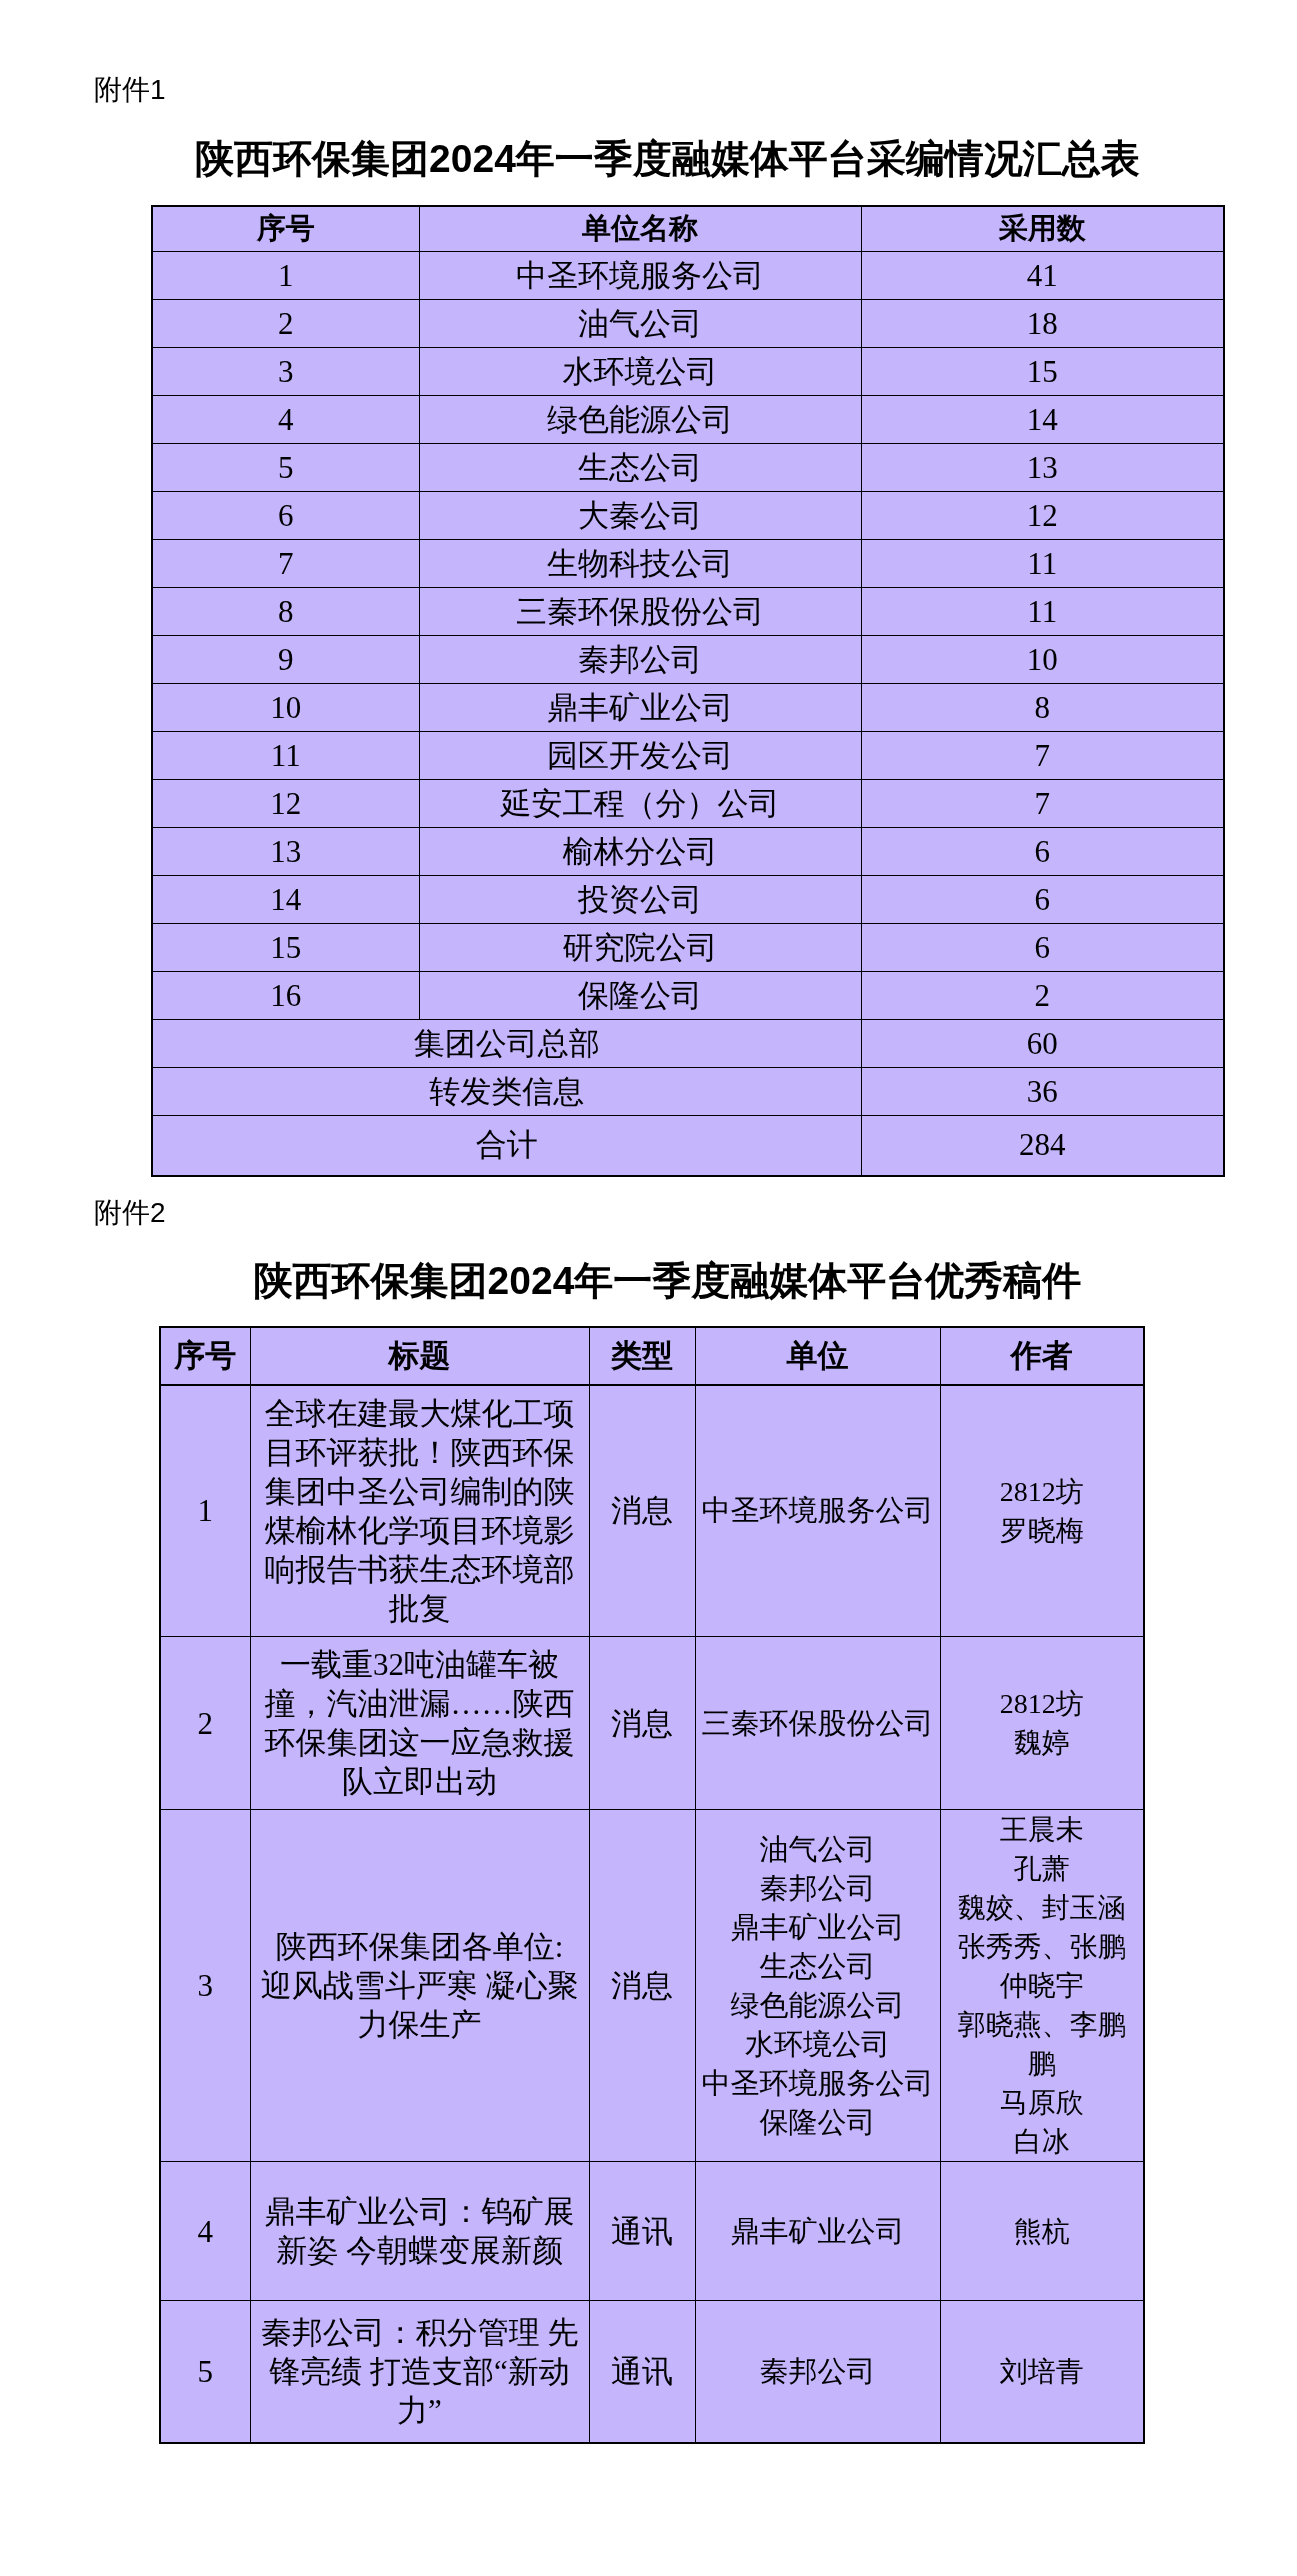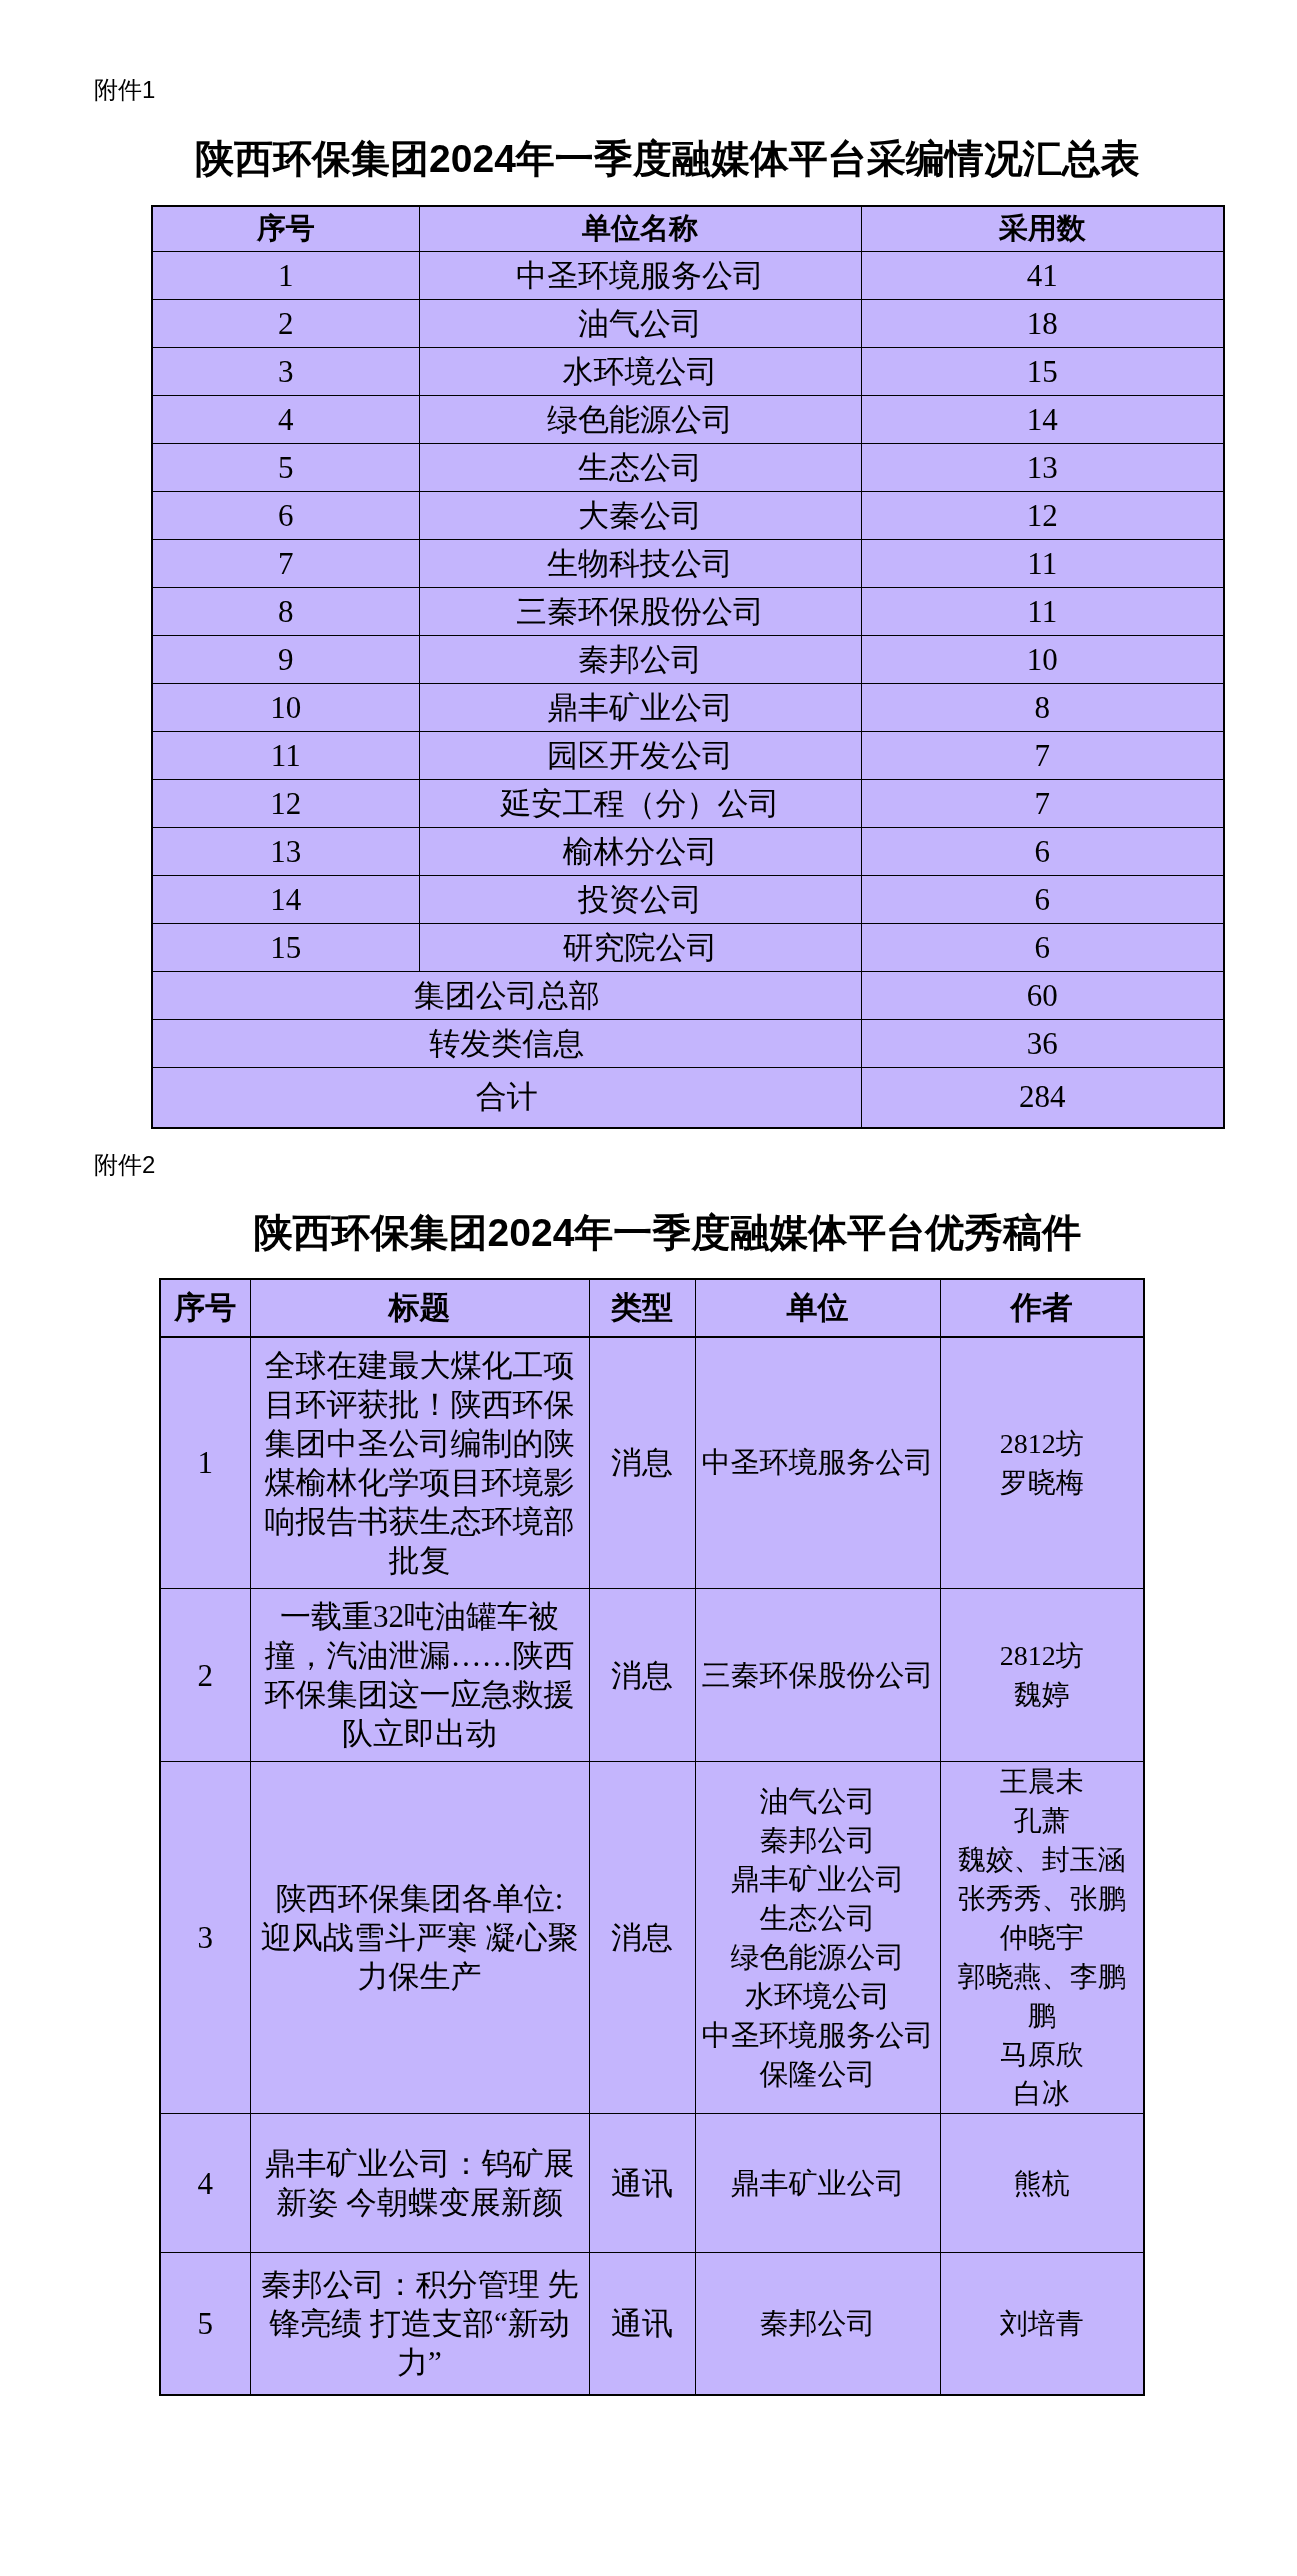--- a/index.html
+++ b/index.html
@@ -3,21 +3,21 @@
 <meta charset="utf-8">
 <style>
   html,body{margin:0;padding:0;}
   body{
     width:1297px; height:2576px; background:#ffffff; overflow:hidden;
     font-family:"Liberation Serif","DejaVu Serif",serif; color:#000;
   }
   .att-label{
     margin:0; padding:72px 0 0 94px;
     font-family:"Liberation Sans","DejaVu Sans",sans-serif;
-    font-size:24px; line-height:36px; font-weight:400;
+    font-size:28px; line-height:36px; font-weight:400;
   }
   .att-label.second{padding-top:18px;}
   .doc-title{
     margin:24.5px 0 0 0; width:1297px; box-sizing:border-box; padding-left:38px;
     text-align:center;
     font-family:"Liberation Sans","DejaVu Sans",sans-serif;
     font-size:39px; line-height:51px; font-weight:bold;
   }
   table{border-collapse:collapse; table-layout:fixed; background:#c4b5fd;}
   th,td{border:1.6px solid #000; text-align:center; vertical-align:middle; overflow:hidden; padding:0 3.3px; box-sizing:border-box;}
@@ -132,20 +132,25 @@
       </tr>
       <tr>
         <td class="num">14</td>
         <td>投资公司</td>
         <td class="num">6</td>
       </tr>
       <tr>
         <td class="num">15</td>
         <td>研究院公司</td>
         <td class="num">6</td>
+      </tr>
+      <tr>
+        <td class="num">16</td>
+        <td>保隆公司</td>
+        <td class="num">2</td>
       </tr>
       <tr class="sum-row">
         <td colspan="2">集团公司总部</td>
         <td class="num">60</td>
       </tr>
       <tr class="sum-row">
         <td colspan="2">转发类信息</td>
         <td class="num">36</td>
       </tr>
       <tr class="total-row">

